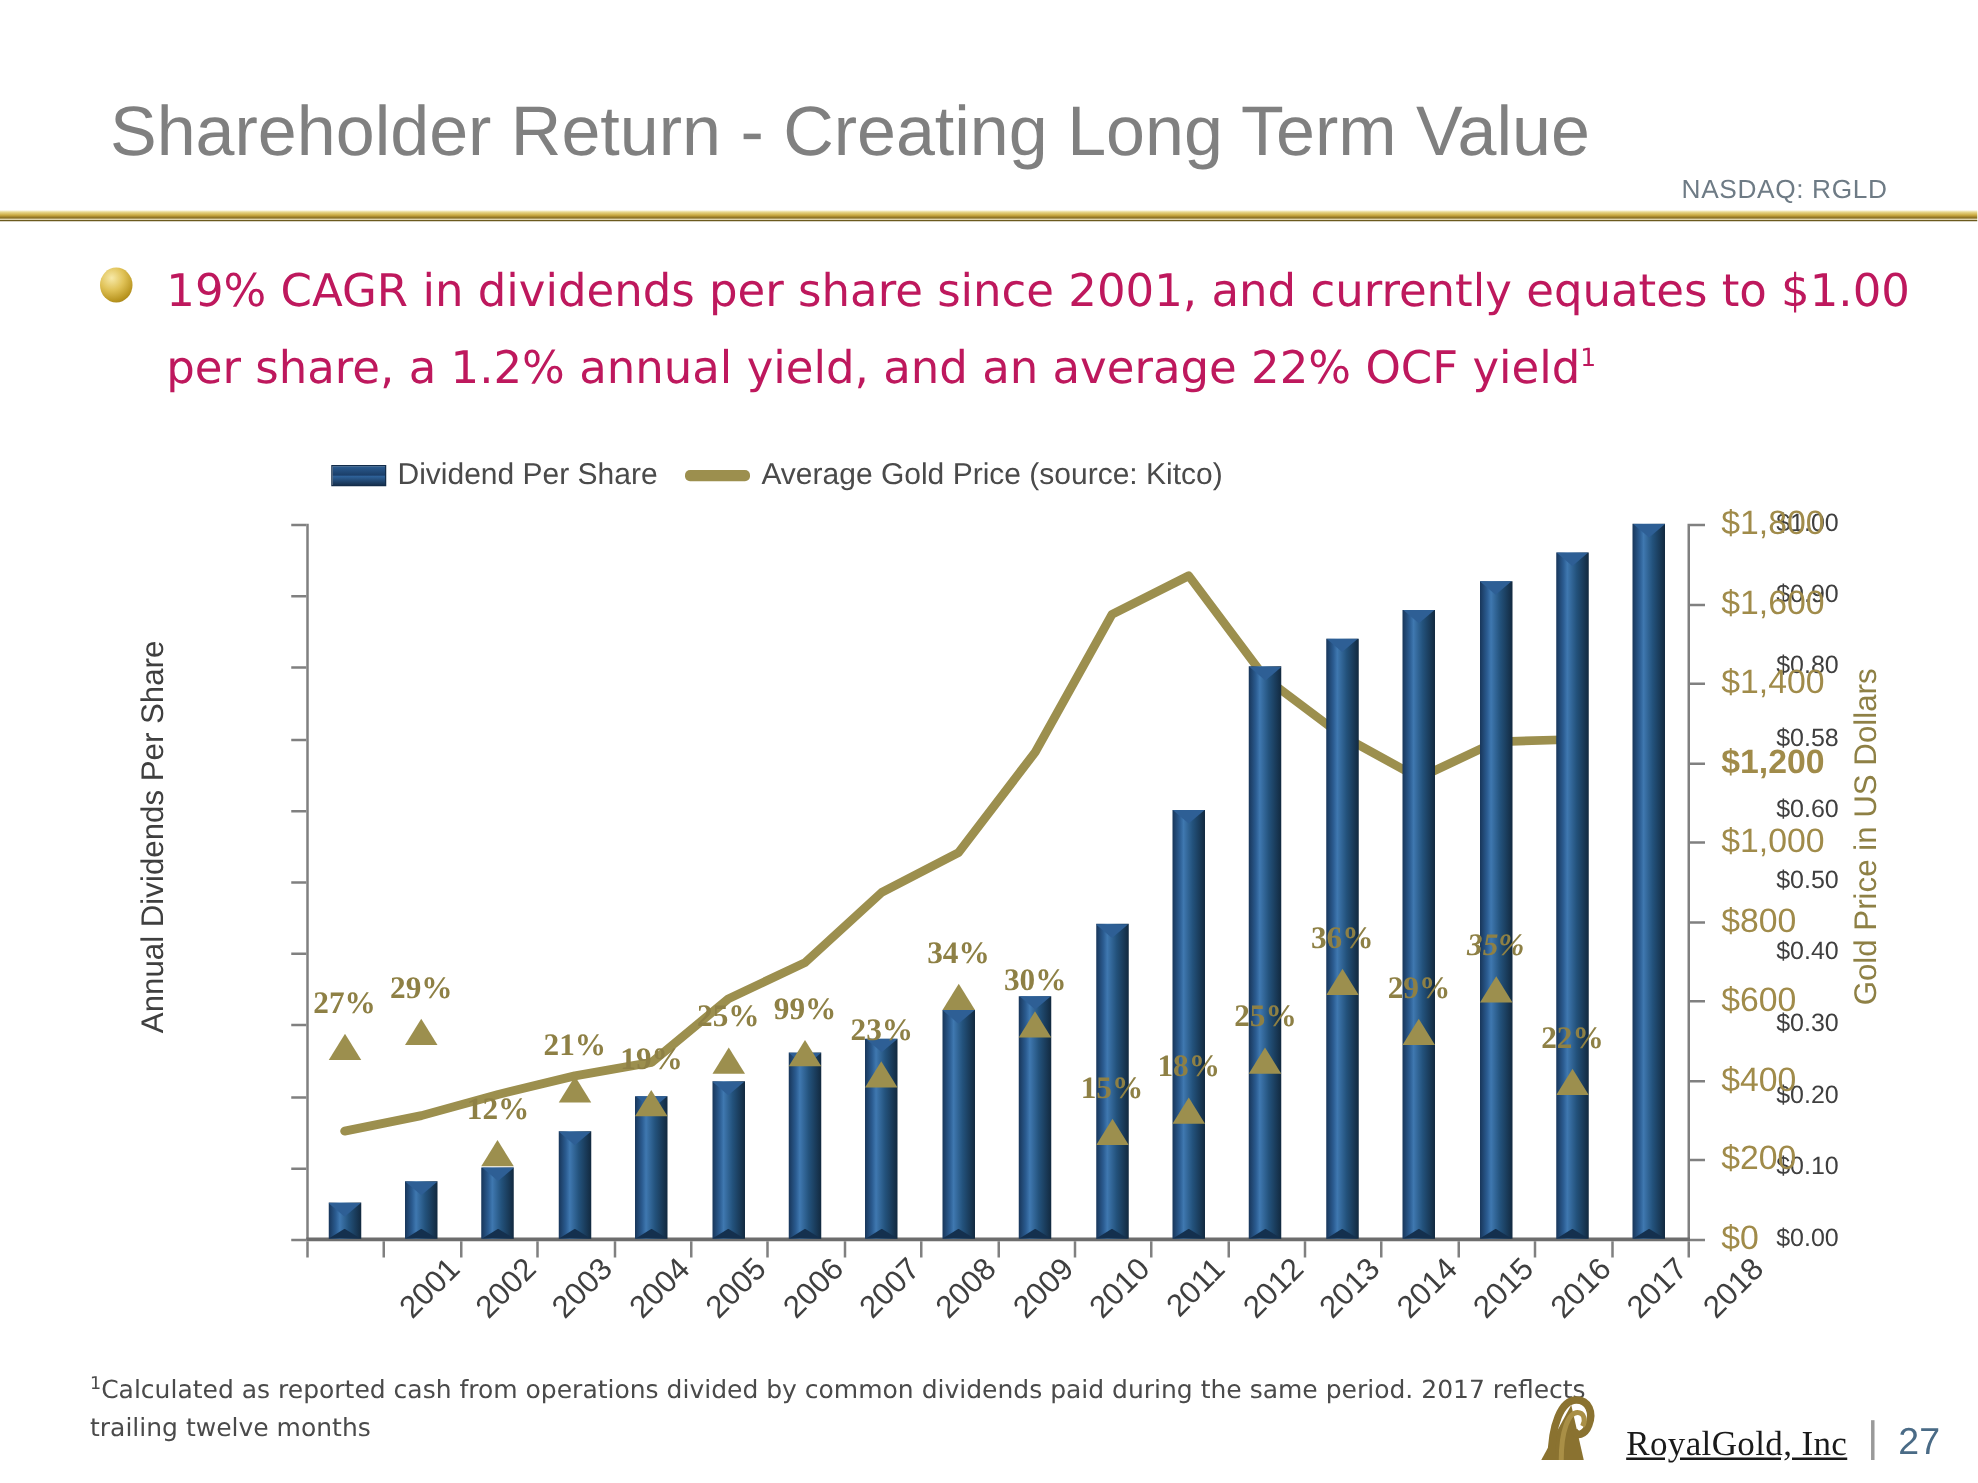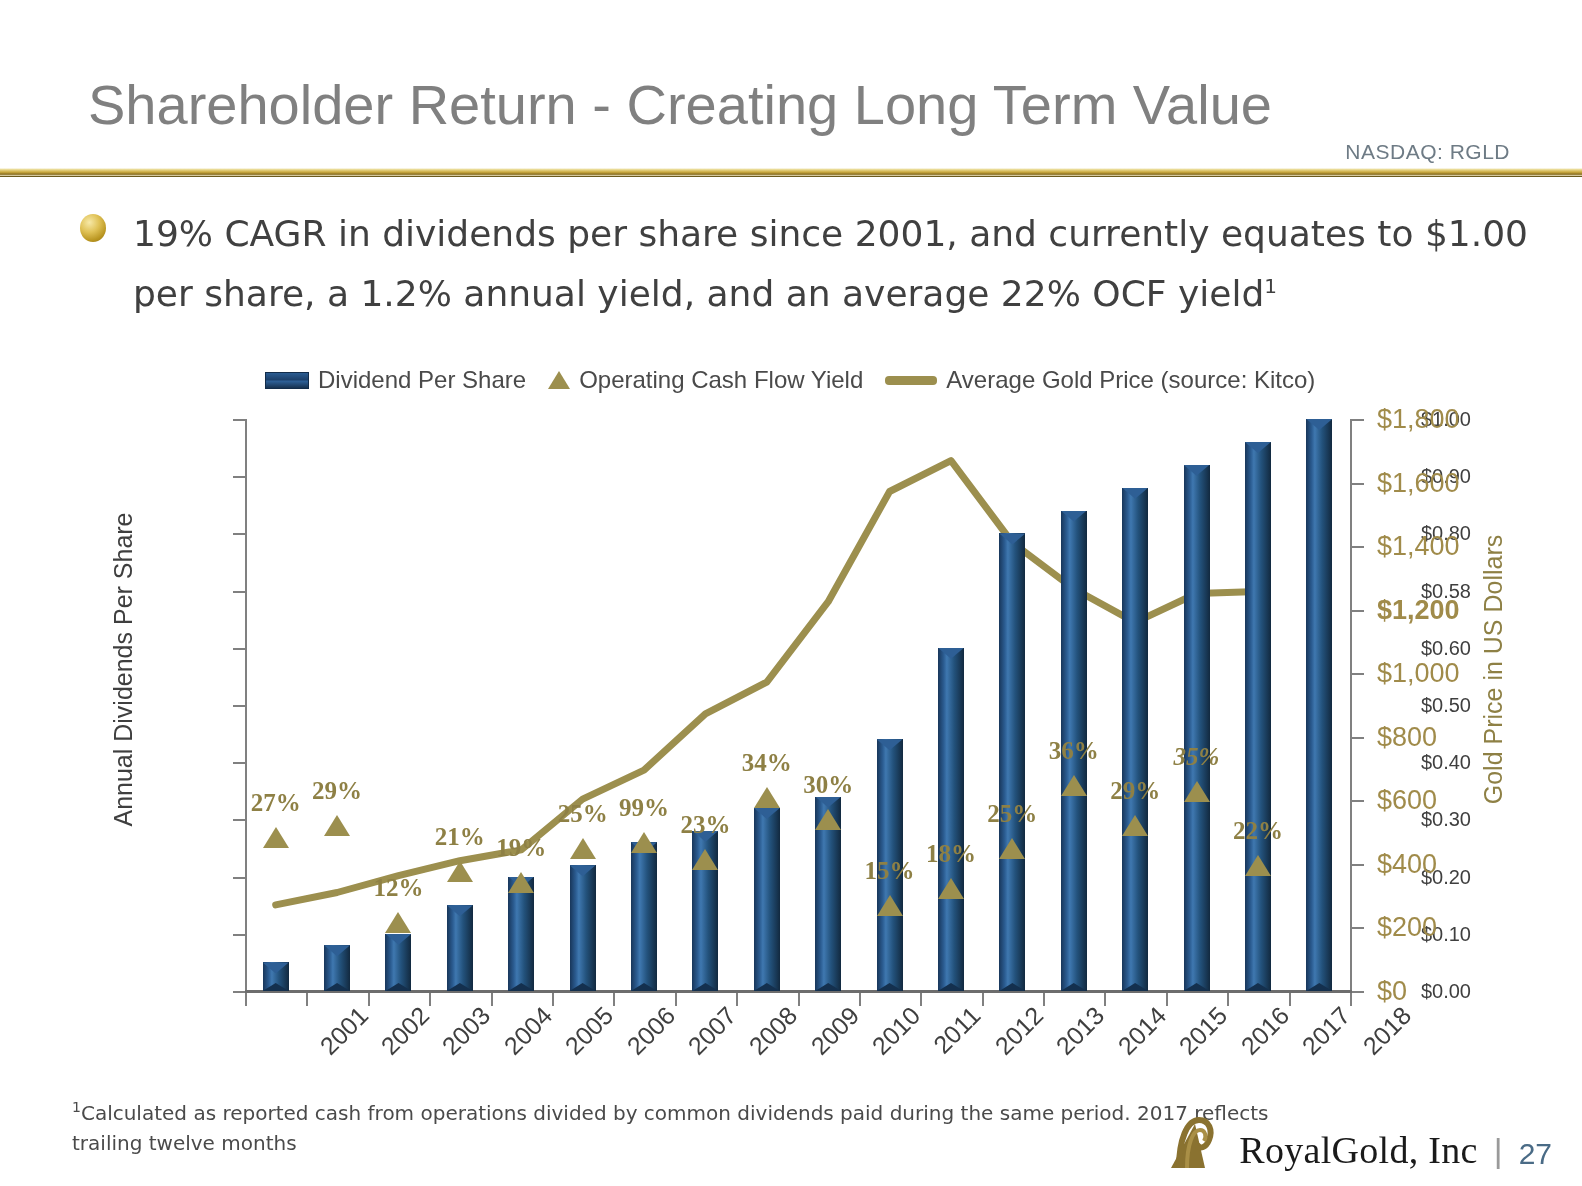--- a/index.html
+++ b/index.html
@@ -29,21 +29,21 @@
   }
 
   
   #bullet-dot{
     position:absolute; left:80px; top:214px; width:26px; height:28px;
     border-radius:50%;
     background:radial-gradient(circle at 36% 30%, #f7e9a8 0%, #e0c257 38%, #b8941f 72%, #8a6c14 100%);
   }
   #bullet-text{
     position:absolute; left:133px; top:208px; width:1400px;
-    font-size:36px; line-height:52px; color:#404040;
+    font-size:36px; line-height:52px; color:#be185d;
     font-family:"DejaVu Sans", sans-serif;
   }
   #bullet-text sup{ font-size:20px; }
 
   
   #chart{
     position:absolute; left:95px; top:355px; width:1400px; height:720px;
   }
   
   #legend{
@@ -131,21 +131,21 @@
     position:absolute; left:72px; top:1092px; width:1250px;
     font-size:20px; line-height:30px; color:#4a4a4a;
     font-family:"DejaVu Sans", sans-serif;
   }
   #footnote sup{ font-size:14px; }
   #logo{
     position:absolute; right:30px; bottom:14px;
     display:flex; align-items:flex-end; gap:12px;
   }
   #logo-mark{ width:62px; height:62px; position:relative; }
-  #logo-name{ font-family:"Liberation Serif", serif; font-size:38px; color:#1a1a1a; letter-spacing:.3px;}
+  #logo-name{ font-family:"Liberation Serif", serif; font-size:28px; color:#1a1a1a; letter-spacing:.3px;text-decoration:underline;}
   #logo-div{ font-size:34px; color:#9a9a9a; margin:0 4px 2px 4px;}
   #page-num{ font-size:30px; color:#4a6b86; margin-bottom:1px;}
 </style>
 </head>
 <body>
 
 <div class="slide">
 
   <div id="title">Shareholder Return - Creating Long Term Value</div>
   <div id="ticker">NASDAQ: RGLD</div>
@@ -156,24 +156,20 @@
     <span>19% CAGR in dividends per share since 2001, and currently equates to $1.00</span>
     <span>per share, a 1.2% annual yield, and an average 22% OCF yield</span><sup>1</sup>
   </div>
 
   <div id="chart">
 
     <div id="legend">
       <div class="lg">
         <span class="lg-bar"></span>
         <span>Dividend Per Share</span>
-      </div>
-      <div class="lg">
-        <span class="lg-tri"></span>
-        <span>Operating Cash Flow Yield</span>
       </div>
       <div class="lg">
         <span class="lg-line"></span>
         <span>Average Gold Price (source: Kitco)</span>
       </div>
     </div>
 
     <div id="ylab-left">Annual Dividends Per Share</div>
     <div id="ylab-right">Gold Price in US Dollars</div>
 

